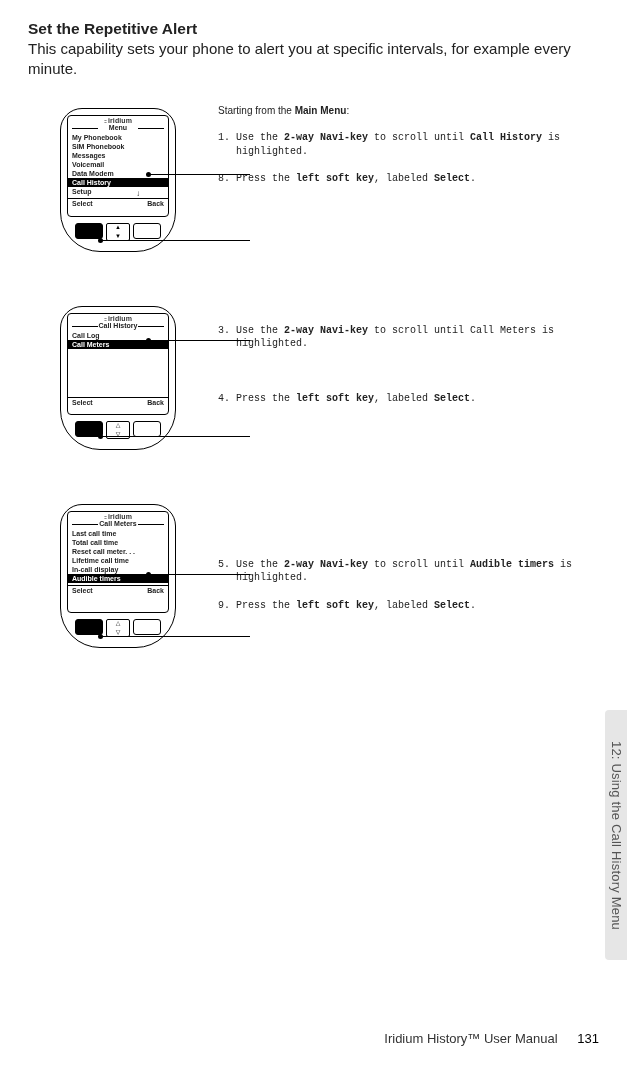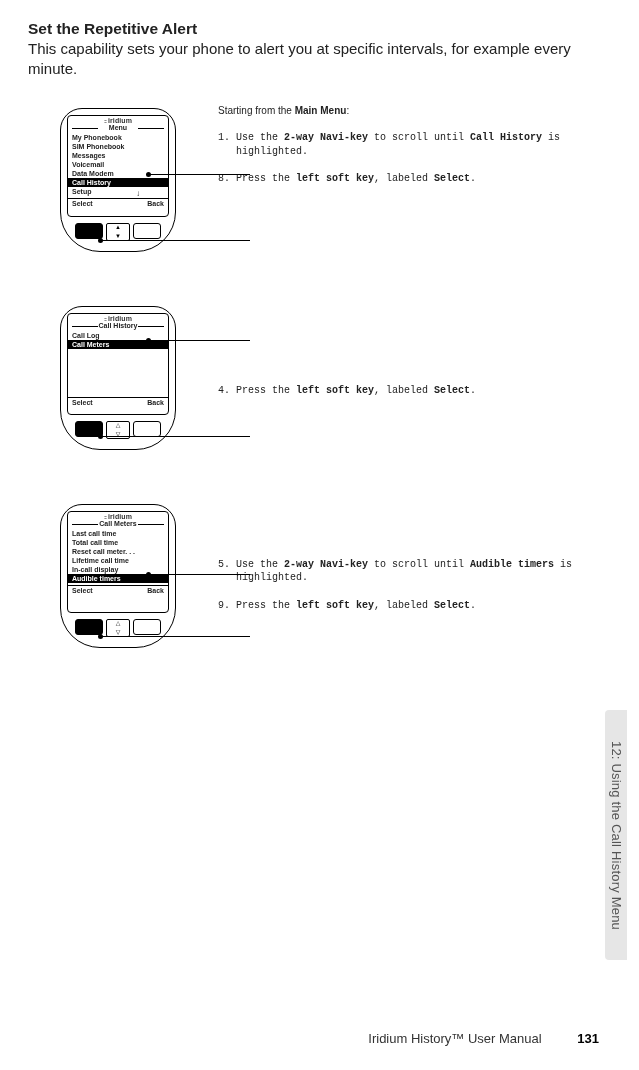--- a/index.html
+++ b/index.html
@@ -174,21 +174,21 @@
     color: #555;
     letter-spacing: 0.2px;
   }
   .footer {
     position: absolute;
     bottom: 24px;
     right: 40px;
     font-size: 13px;
     color: #333;
   }
-  .footer .pnum { font-weight: 700; margin-left: 32px; color:#000; }
+  .footer .pnum { font-weight: 400; margin-left: 16px; color:#000; }
 </style>
 </head>
 <body>
 
 <div class="page">
 
   <h2 class="section-title">Set the Repetitive Alert</h2>
   <p class="intro">This capability sets your phone to alert you at specific intervals, for example every minute.</p>
 
   <div class="block">
@@ -263,21 +263,24 @@
                 <span class="tri">▽</span>
               </div>
             <div class="softkey-btn"></div>
           </div>
         </div>
         <div class="leader" style="top:34px; left:90px; width:100px;"></div>
         <div class="leader" style="top:130px; left:42px; width:148px;"></div>
       </div>
     </div>
     <div class="text-col" style="padding-top:22px;">
-      <p class="step" style="margin-top:60px;">
+      <p class="step">
+        <span>3. Use the </span><span class="bold">2-way Navi-key</span><span> to scroll until Call Meters is highlighted.</span>
+      </p>
+      <p class="step" style="margin-top:41px;">
         <span>4. Press the </span><span class="bold">left soft key</span><span>, labeled </span><span class="bold">Select</span><span>.</span>
       </p>
     </div>
   </div>
 
   <div class="block" style="margin-bottom:0;">
     <div class="phone-col">
       <div class="phone">
         <div class="phone-body">
           <div class="screen-outer">

